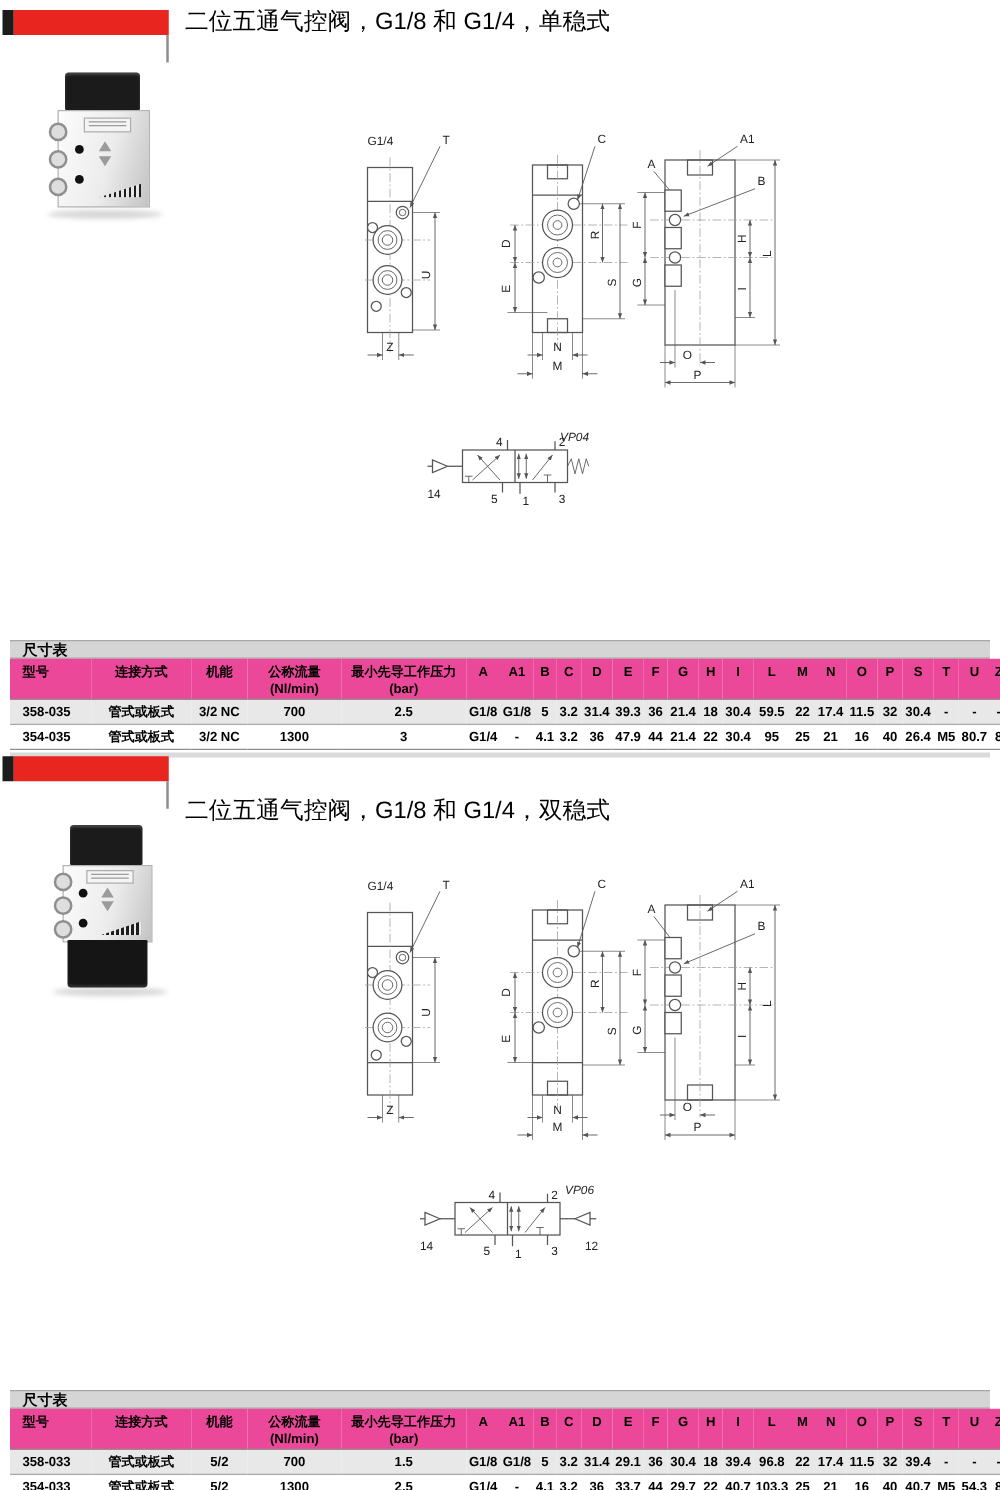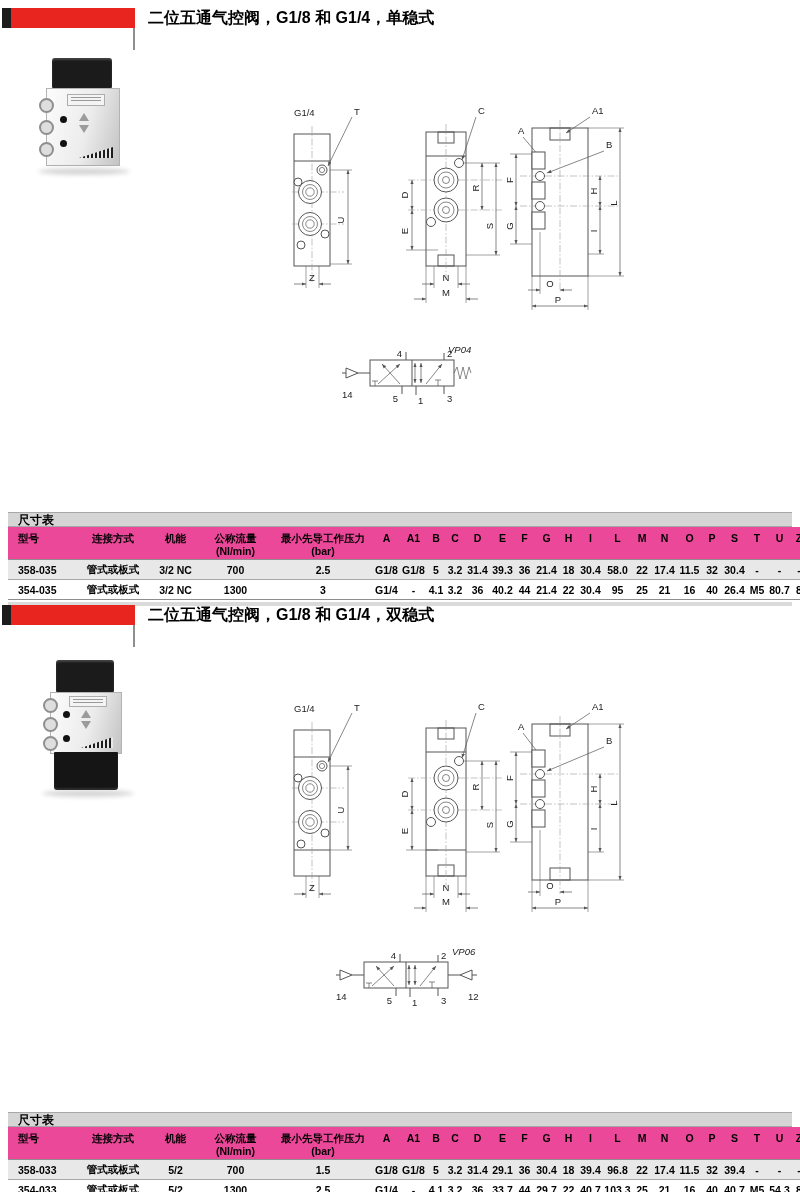--- a/index.html
+++ b/index.html
@@ -3,21 +3,21 @@
 <meta charset="utf-8">
 <style>
   html,body{margin:0;padding:0;background:#fff;}
   .page{position:relative;width:800px;height:1192px;background:#fff;overflow:hidden;
         font-family:"Liberation Sans",sans-serif;color:#000;}
   
   .sec-bar{position:absolute;height:20px;}
   .sec-bar .black{position:absolute;left:0;top:0;width:9px;height:20px;background:#1c1c1c;}
   .sec-bar .red{position:absolute;left:9px;top:0;width:124px;height:20px;}
   .sec-rule{position:absolute;width:2px;height:22px;background:#8f8f8f;}
-  .sec-title{position:absolute;left:148px;font-size:16px;font-weight:bold;line-height:20px;white-space:nowrap;text-align:right;}
+  .sec-title{position:absolute;left:148px;font-size:19px;font-weight:normal;line-height:20px;white-space:nowrap;text-align:right;}
   
   .photo{position:absolute;}
   .ph-cap{position:absolute;background:#1b1b1b;border-radius:3px 3px 1px 1px;
           box-shadow:inset 0 2px 2px rgba(255,255,255,.18);}
   .ph-capb{position:absolute;background:#151515;border-radius:1px 1px 3px 3px;
           box-shadow:inset 0 -2px 2px rgba(255,255,255,.12);}
   .ph-body{position:absolute;background:linear-gradient(105deg,#fcfcfc 0%,#ececec 55%,#c3c3c3 100%);
            border:1px solid #b3b3b3;}
   .ph-port{position:absolute;width:11px;height:11px;border:2px solid #8f8f8f;border-radius:50%;background:#dedede;}
   .ph-sticker{position:absolute;background:#f4f4f4;border:1px solid #adadad;}
@@ -329,42 +329,42 @@
             <td class="col-5">G1/8</td>
             <td class="col-6">G1/8</td>
             <td class="col-7">5</td>
             <td class="col-8">3.2</td>
             <td class="col-9">31.4</td>
             <td class="col-10">39.3</td>
             <td class="col-11">36</td>
             <td class="col-12">21.4</td>
             <td class="col-13">18</td>
             <td class="col-14">30.4</td>
-            <td class="col-15">58.0</td>
+            <td class="col-15">59.5</td>
             <td class="col-16">22</td>
             <td class="col-17">17.4</td>
             <td class="col-18">11.5</td>
             <td class="col-19">32</td>
             <td class="col-20">30.4</td>
             <td class="col-21">-</td>
             <td class="col-22">-</td>
             <td class="col-23">-</td>
           </tr>
           <tr>
             <td class="col-0">354-035</td>
             <td class="col-1">管式或板式</td>
             <td class="col-2">3/2 NC</td>
             <td class="col-3">1300</td>
             <td class="col-4">3</td>
             <td class="col-5">G1/4</td>
             <td class="col-6">-</td>
             <td class="col-7">4.1</td>
             <td class="col-8">3.2</td>
             <td class="col-9">36</td>
-            <td class="col-10">40.2</td>
+            <td class="col-10">47.9</td>
             <td class="col-11">44</td>
             <td class="col-12">21.4</td>
             <td class="col-13">22</td>
             <td class="col-14">30.4</td>
             <td class="col-15">95</td>
             <td class="col-16">25</td>
             <td class="col-17">21</td>
             <td class="col-18">16</td>
             <td class="col-19">40</td>
             <td class="col-20">26.4</td>
@@ -375,21 +375,21 @@
         </tbody>
       </table>
     <div class="table-strip"></div>
   </div>
 
   <div class="sec-bar" style="left:2px;top:605px;width:133px;">
     <div class="black"></div>
     <div class="red" id="red2" style="background: rgb(232, 37, 31);"></div>
   </div>
   <div class="sec-rule" style="left:133px;top:625px;"></div>
-  <div class="sec-title" style="top:605px;">二位五通气控阀，G1/8 和 G1/4，双稳式</div>
+  <div class="sec-title" style="top:639px;">二位五通气控阀，G1/8 和 G1/4，双稳式</div>
 
   <div class="photo" style="left:36px;top:656px;width:102px;height:142px;">
     <div class="ph-cap" style="left:20px;top:4px;width:58px;height:32px;"></div>
     <div class="ph-body" style="left:14px;top:36px;width:70px;height:60px;">
       <div class="ph-port" style="left:-8px;top:5px;"></div>
       <div class="ph-port" style="left:-8px;top:24px;"></div>
       <div class="ph-port" style="left:-8px;top:43px;"></div>
       <div class="ph-sticker" style="left:18px;top:3px;width:36px;height:9px;">
           <i></i>
           <i></i>

